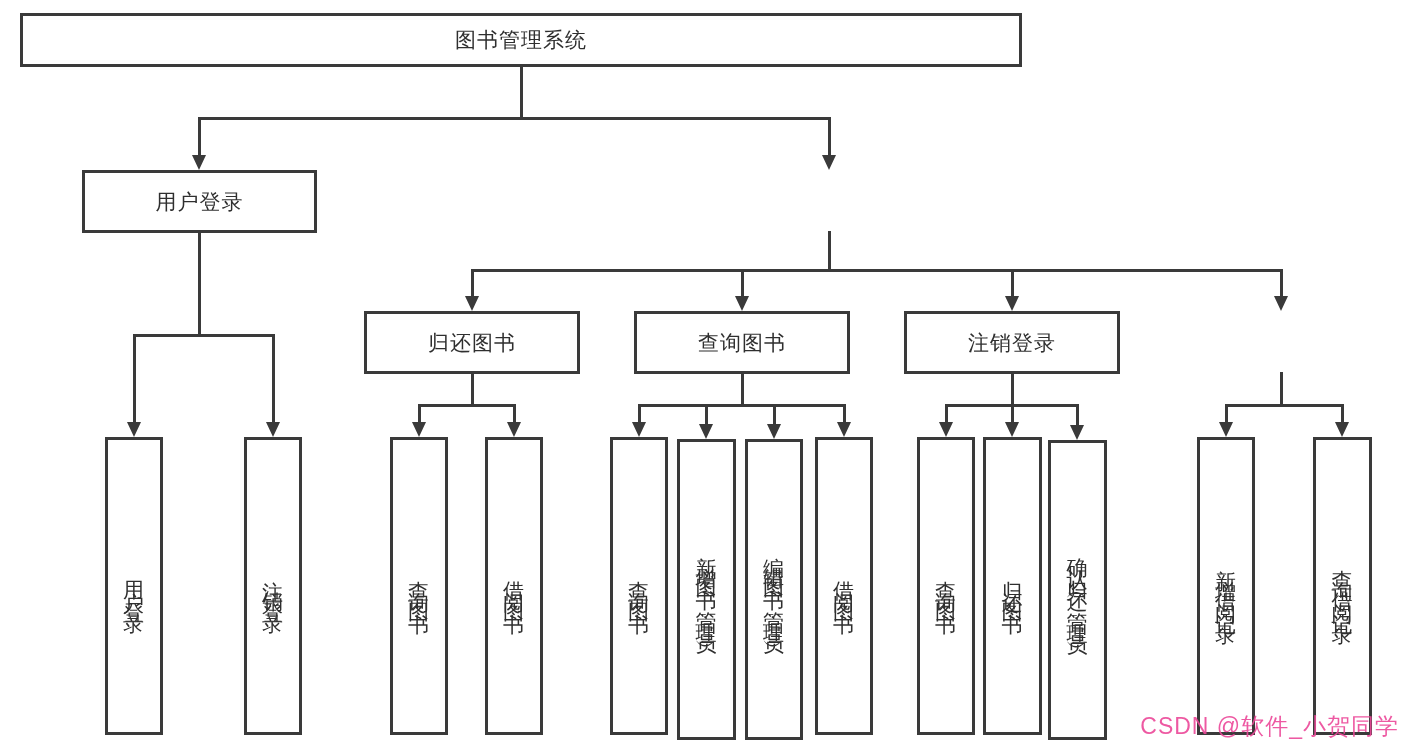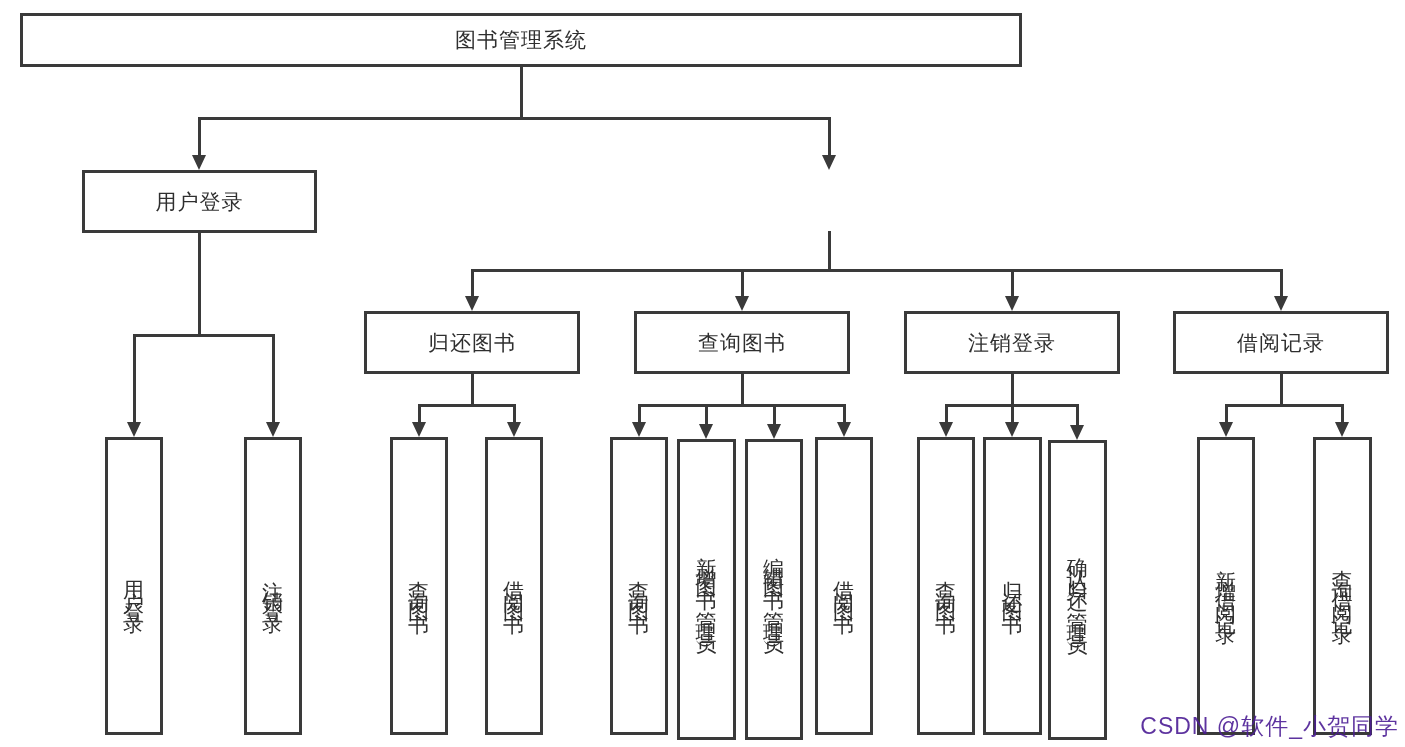--- a/index.html
+++ b/index.html
@@ -76,23 +76,20 @@
 
   <div class="box hbox" style="left:364px;top:311px;width:216px;height:63px">
     <span>归还图书</span>
   </div>
   <div class="box hbox" style="left:634px;top:311px;width:216px;height:63px">
     <span>查询图书</span>
   </div>
   <div class="box hbox" style="left:904px;top:311px;width:216px;height:63px">
     <span>注销登录</span>
   </div>
-  <div class="box hbox" style="left:1173px;top:311px;width:216px;height:63px">
-    <span>借阅记录</span>
-  </div>
 
   <div class="box vbox" style="left:105px;top:437px;width:58px;height:298px">
     <span>用户登录</span>
   </div>
   <div class="box vbox" style="left:244px;top:437px;width:58px;height:298px">
     <span>注销登录</span>
   </div>
 
   <div class="box vbox" style="left:390px;top:437px;width:58px;height:298px">
     <span>查询图书</span>
@@ -124,21 +121,21 @@
     <span>确认归还（管理员）</span>
   </div>
 
   <div class="box vbox" style="left:1197px;top:437px;width:58px;height:298px">
     <span>新增借阅记录</span>
   </div>
   <div class="box vbox" style="left:1313px;top:437px;width:59px;height:298px">
     <span>查询借阅记录</span>
   </div>
 
-  <div class="watermark" style="color: #4c1d95;">CSDN @软件_小贺同学</div>
+  <div class="watermark" style="color: #ec4899;">CSDN @软件_小贺同学</div>
 
 <div class="line" style="left: 519.5px; top: 65px; width: 3px; height: 54.5px;"></div>
     <div class="line" style="left: 197.5px; top: 116.5px; width: 3px; height: 39.5px;"></div>
     <div class="line" style="left: 827.5px; top: 116.5px; width: 3px; height: 39.5px;"></div>
     <div class="line" style="left: 197.5px; top: 231px; width: 3px; height: 105.5px;"></div>
     <div class="line" style="left: 132.5px; top: 333.5px; width: 3px; height: 90px;"></div>
     <div class="line" style="left: 271.5px; top: 333.5px; width: 3px; height: 90px;"></div>
     <div class="line" style="left: 827.5px; top: 231px; width: 3px; height: 40.5px;"></div>
     <div class="line" style="left: 470.5px; top: 268.5px; width: 3px; height: 30.5px;"></div>
     <div class="line" style="left: 740.5px; top: 268.5px; width: 3px; height: 30.5px;"></div>

